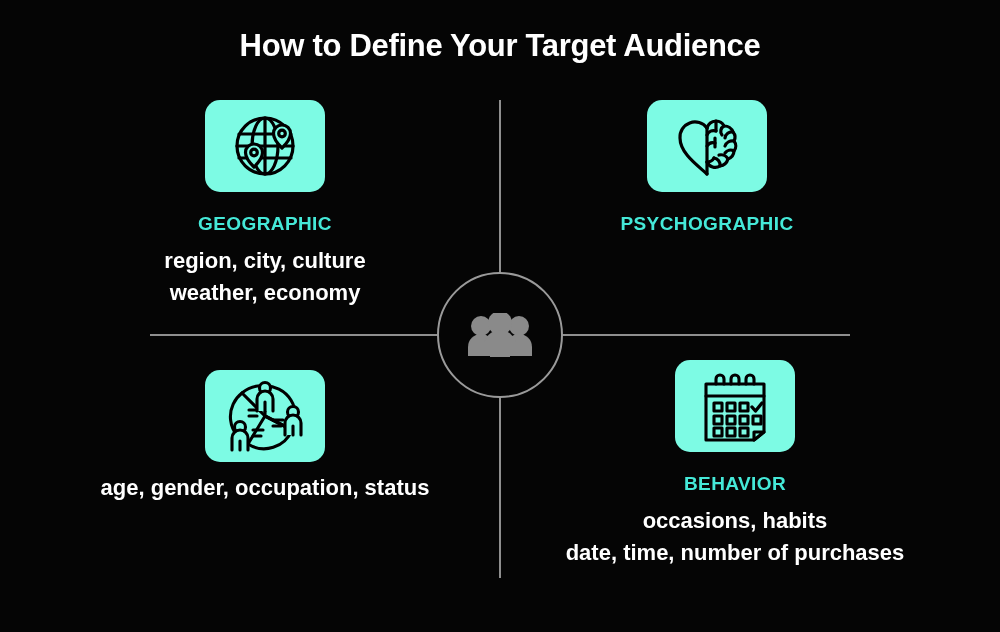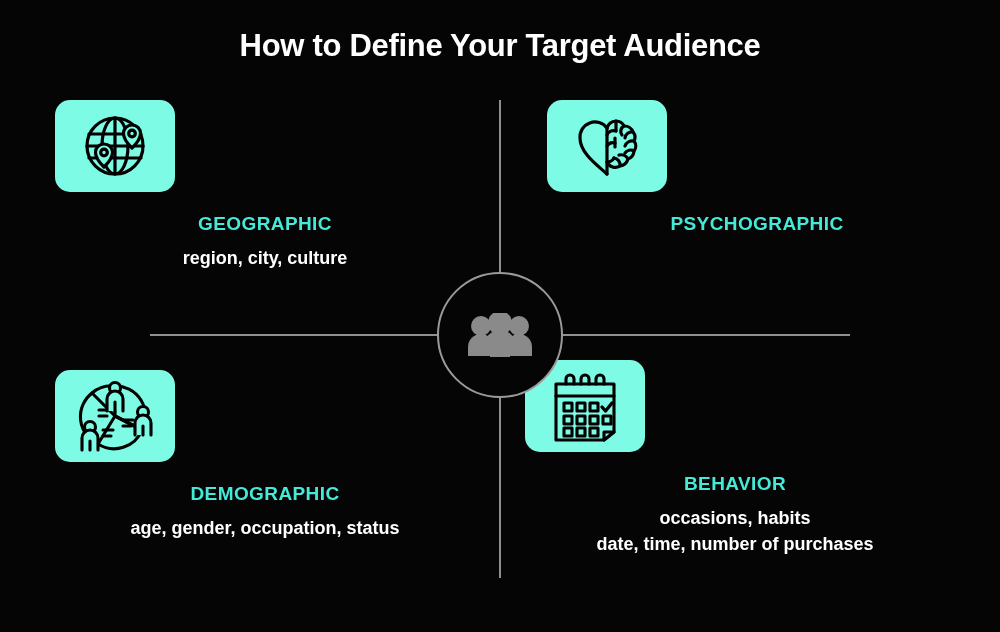--- a/index.html
+++ b/index.html
@@ -51,23 +51,24 @@
     z-index:5;
   }
   #center-hub svg { display:block; }
 
   
   .quadrant {
     position:absolute;
     width:420px;
     display:flex;
     flex-direction:column;
+    align-items:center;
   }
   #quadrant-geographic    { left:55px;  top:100px; }
-  #quadrant-psychographic { left:547px; top:100px; }
+  #quadrant-psychographic { left:497px; top:100px; }
   #quadrant-demographic   { left:55px;  top:370px; }
   #quadrant-behavior      { left:525px; top:360px; }
 
   .icon-tile {
     width:120px; height:92px;
     background:#7dfbe4;
     border-radius:15px;
     display:flex;
     align-items:center;
     justify-content:center;
@@ -81,21 +82,21 @@
     font-weight:bold;
     letter-spacing:0.4px;
     text-align:center;
   }
   .cat-lines {
     margin-top:10px;
     text-align:center;
   }
   .cat-line {
     color:#ffffff;
-    font-size:18px;
+    font-size:22px;
     font-weight:bold;
     line-height:1.47;
     white-space:nowrap;
   }
 </style>
 </head>
 <body>
 
 <div id="stage">
 
@@ -131,20 +132,21 @@
           <path d="M54 16 a8.5 8.5 0 0 1 8.5 8.5 c0 6.2 -8.5 14.5 -8.5 14.5 s-8.5 -8.3 -8.5 -14.5 A8.5 8.5 0 0 1 54 16 z" fill="#7dfbe4"></path>
           <circle cx="54" cy="24.5" r="3.3" fill="#7dfbe4"></circle>
           <path d="M26 35 a8.5 8.5 0 0 1 8.5 8.5 c0 6.2 -8.5 14.5 -8.5 14.5 s-8.5 -8.3 -8.5 -14.5 A8.5 8.5 0 0 1 26 35 z" fill="#7dfbe4"></path>
           <circle cx="26" cy="43.5" r="3.3" fill="#7dfbe4"></circle>
         </svg>
       </span>
     </div>
     <div class="cat-title">GEOGRAPHIC</div>
     <div class="cat-lines">
       <div class="cat-line">region, city, culture</div>
+      <div class="cat-line">weather, economy</div>
     </div>
   </div>
 
   <div class="quadrant" id="quadrant-psychographic">
     <div class="icon-tile">
       <span>
         <svg width="72" height="68" viewBox="0 0 72 68" fill="none" stroke="#000000" stroke-width="3.2" stroke-linecap="round" stroke-linejoin="round">
           <path d="M36 62 C26 53 9 41 9 26 A15 15 0 0 1 36 16"></path>
           <line x1="36" y1="16" x2="36" y2="62"></line>
           <path d="M36 16 a10 10 0 0 1 9 -7 a9 9 0 0 1 8 5 a9 9 0 0 1 9 6 a8 8 0 0 1 1 9 a8 8 0 0 1 0 10 a9 9 0 0 1 -6 8 a10 10 0 0 1 -8 7 a9 9 0 0 1 -13 -4"></path>
@@ -184,21 +186,20 @@
           <line x1="39" y1="24" x2="39" y2="33"></line>
           <circle cx="67" cy="34" r="5.5" fill="#7dfbe4"></circle>
           <path d="M59 57 v-12 a8 8 0 0 1 16 0 v12" fill="#7dfbe4"></path>
           <line x1="67" y1="48" x2="67" y2="57"></line>
           <circle cx="14" cy="49" r="5.5" fill="#7dfbe4"></circle>
           <path d="M6 72 v-12 a8 8 0 0 1 16 0 v12" fill="#7dfbe4"></path>
           <line x1="14" y1="63" x2="14" y2="72"></line>
         </svg>
       </span>
     </div>
-    <div class="cat-title">DEMOGRAPHIC</div>
     <div class="cat-lines">
       <div class="cat-line">age, gender, occupation, status</div>
     </div>
   </div>
 
   <div class="quadrant" id="quadrant-behavior">
     <div class="icon-tile">
       <span>
         <svg width="74" height="72" viewBox="0 0 74 72" fill="none" stroke="#000000" stroke-width="3.1" stroke-linecap="round" stroke-linejoin="round">
           <path d="M8 14 h58 v48 l-10 8 h-48 z"></path>

